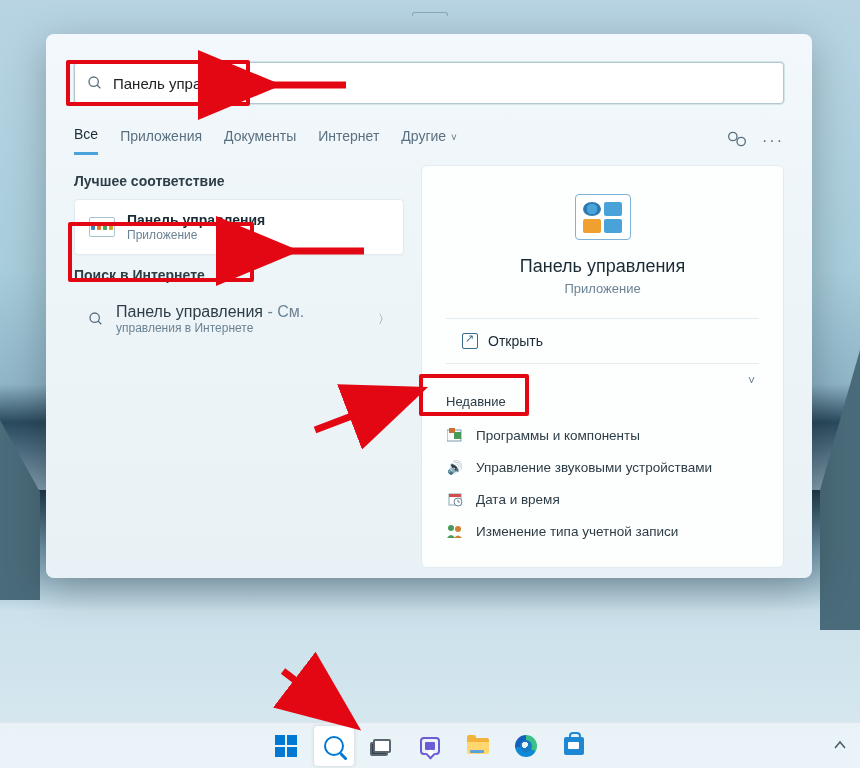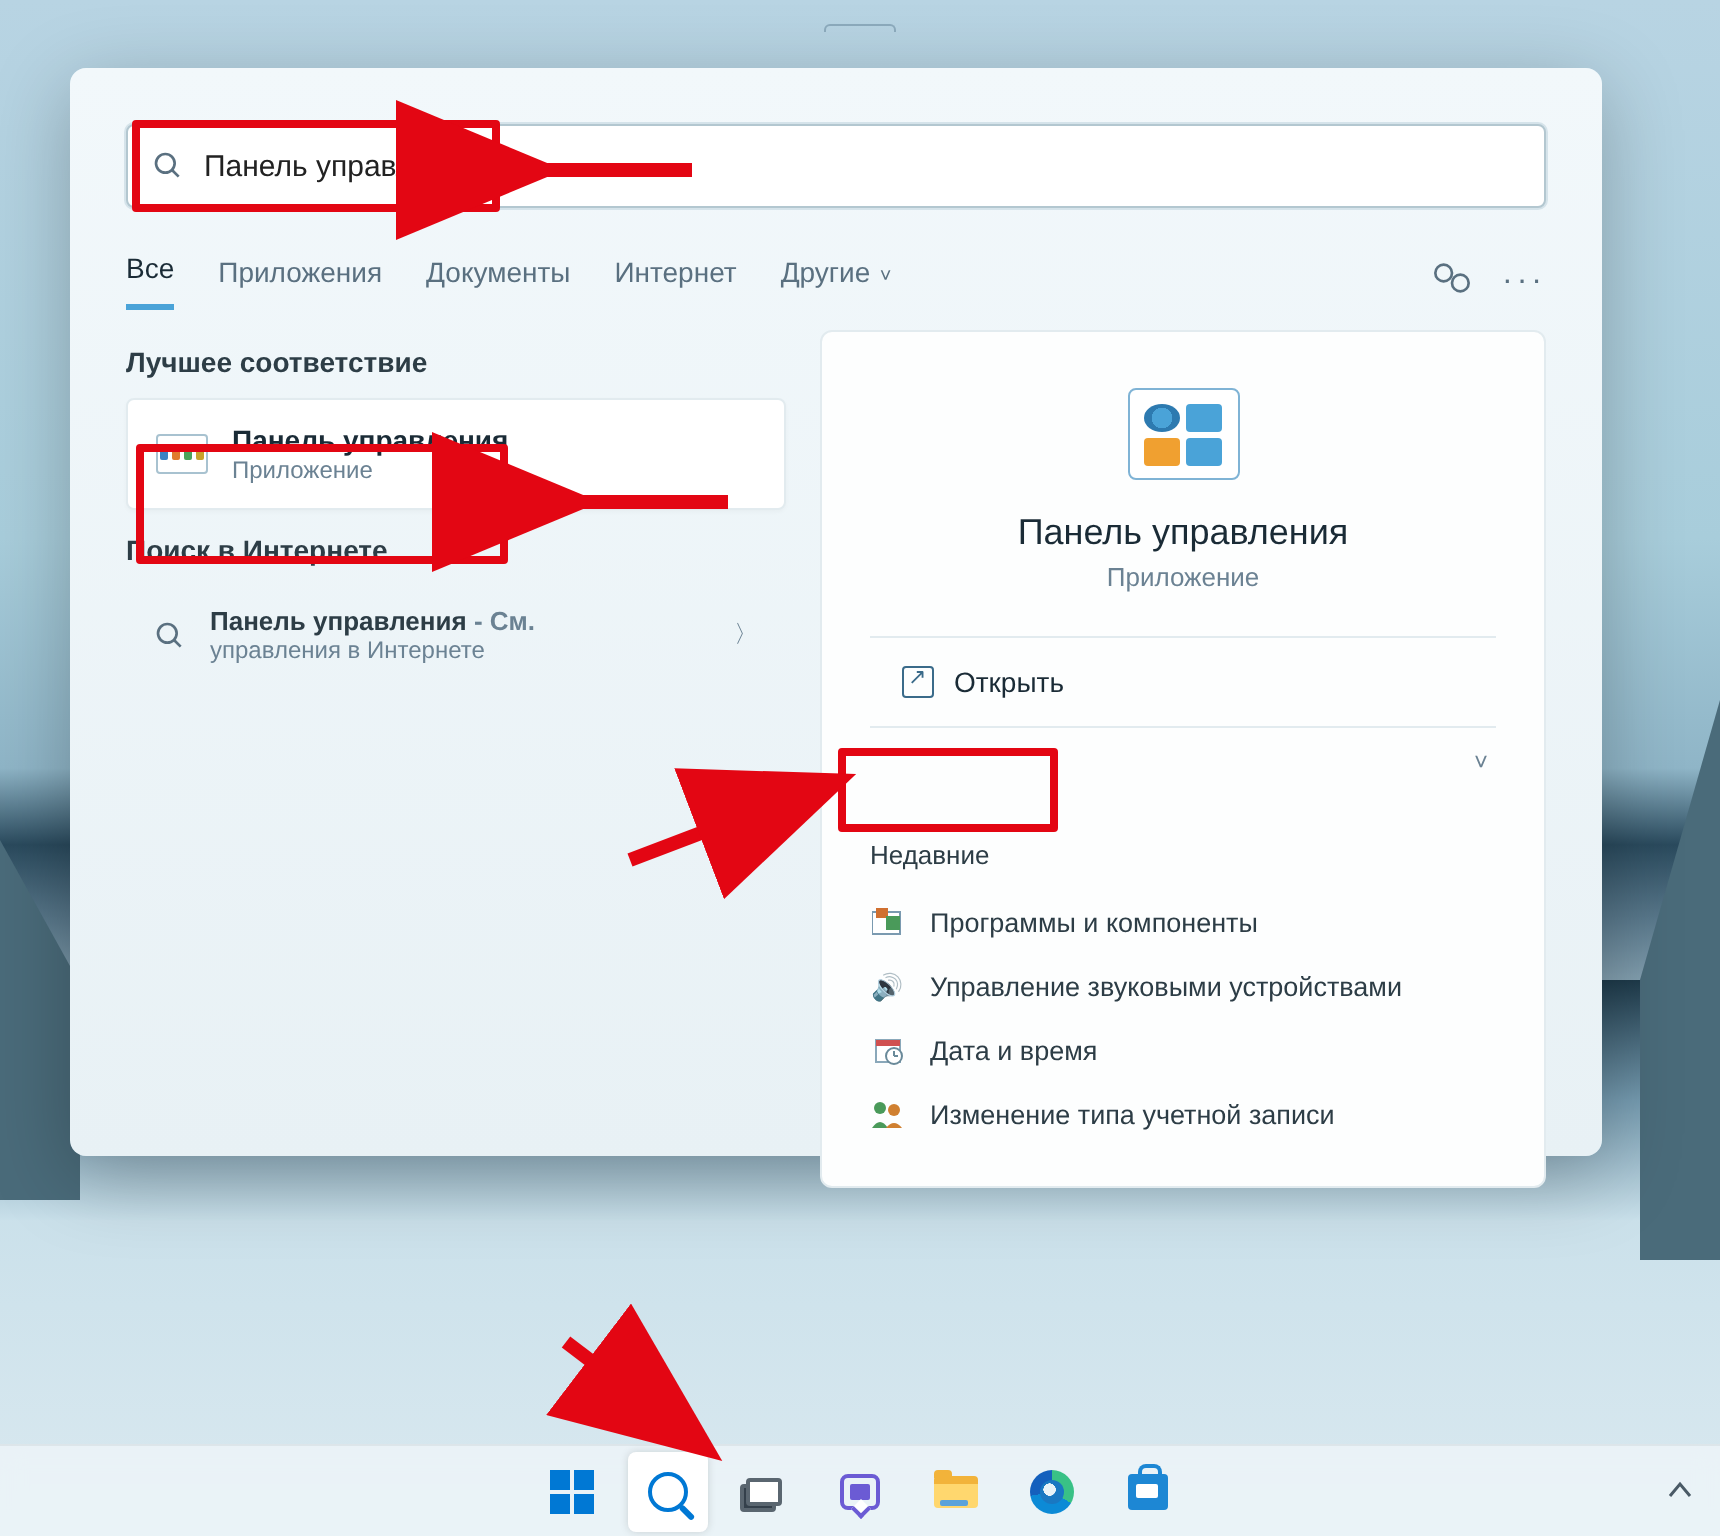--- a/index.html
+++ b/index.html
@@ -6,21 +6,21 @@
   body {
     width: 860px; height: 768px;
     background: linear-gradient(to bottom, #b8d4e3 0%, #a8cddb 35%, #8fb5c7 50%, #2a4a5d 55%, #5b7a8d 60%, #c4dde8 70%, #dae9f0 100%);
     position: relative; overflow: hidden;
   }
   .horizon { position:absolute; left:0; right:0; top:490px; height:120px; background: linear-gradient(to bottom,#1e3a4a 0%,#759bb0 50%,#c9e0ea 100%); z-index:0;}
   .mountain-left { position:absolute; left:0; top:420px; width:40px; height:180px; background:#4a6b7a; clip-path: polygon(0 0, 100% 40%, 100% 100%, 0 100%); z-index:1;}
   .mountain-right { position:absolute; right:0; top:350px; width:40px; height:280px; background:#4a6b7a; clip-path: polygon(0 50%, 100% 0, 100% 100%, 0 100%); z-index:1;}
 
   .search-panel {
-    position: absolute; left: 35px; top: 34px; width: 766px; height: 544px;
+    position: absolute; left: 46px; top: 34px; width: 766px; height: 544px;
     background: linear-gradient(to bottom, #f2f8fb 0%, #e8f1f5 100%);
     border-radius: 8px;
     box-shadow: 0 10px 40px rgba(0,0,0,0.25);
     z-index: 10;
     padding: 0;
   }
   .search-bar {
     margin: 28px 28px 0 28px;
     height: 42px;
     background: #fff;
@@ -62,42 +62,42 @@
   }
   .cp-icon .seg { width:6px; height:6px; border-radius:1px;}
   .best-match .title { font-size:14px; font-weight:600; color:#1a2b36;}
   .best-match .sub { font-size:12px; color:#6b8293;}
 
   .web-item {
     display:flex; align-items:center; justify-content:space-between;
     padding: 10px 14px; margin-top:4px;
   }
   .web-item .left { display:flex; gap:12px; align-items:center;}
-  .web-item .txt { font-size:13px; color:#2d3d46;font-weight:bold;}
+  .web-item .txt { font-size:16px; color:#2d3d46;}
   .web-item .txt .gray { color:#6b8293;}
   .web-item .sub { font-size:12px; color:#6b8293;}
   .chevron-right { font-size:12px; color:#6b8293;}
 
   .right-col .big-icon {
     width:56px; height:46px; background:#fff; border:1px solid #7fb3d5; border-radius:4px;
     margin: 0 auto 16px auto; display:flex; flex-wrap:wrap; padding:4px; gap:3px; align-content:center; justify-content:center;
   }
   .right-col .big-icon .seg { width:18px; height:14px; border-radius:2px;}
   .right-col .result-title { text-align:center; font-size:18px; color:#1a2b36; font-weight:400;}
   .right-col .result-sub { text-align:center; font-size:13px; color:#6b8293; margin-top:4px;}
   .divider { border:none; border-top:1px solid #e2ebef; margin: 22px 24px 0 24px;}
 
   .open-row { display:flex; align-items:center; justify-content:space-between; padding: 14px 40px;}
   .open-btn { display:flex; align-items:center; gap:10px; font-size:14px; color:#1a2b36; cursor:pointer;}
   .open-btn .oicon { width:16px;height:16px; border:1.5px solid #3a6b8a; border-radius:2px; position:relative;}
   .open-btn .oicon::after{content:"↗"; position:absolute; top:-2px; left:2px; font-size:11px; color:#3a6b8a;}
 
   .expand { font-size:12px; color:#6b8293; padding-right:4px;}
 
-  .recent-title { font-size:13px; color:#2d3d46; margin:32px 24px 10px 24px;}
+  .recent-title { font-size:13px; color:#2d3d46; margin:6px 24px 10px 24px;}
   .recent-item { display:flex; align-items:center; gap:12px; padding:8px 24px; font-size:13.5px; color:#2d3d46; cursor:pointer;}
   .recent-item .ric { width:18px; height:16px; display:inline-flex; align-items:center; justify-content:center; font-size:13px;}
 
   
   .taskbar {
     position:absolute; left:0; right:0; bottom:0; height:46px;
     background: rgba(235,243,247,0.92); backdrop-filter: blur(6px);
     display:flex; align-items:center; justify-content:center; gap:8px; z-index:20;
     border-top:1px solid rgba(0,0,0,0.05);
   }

